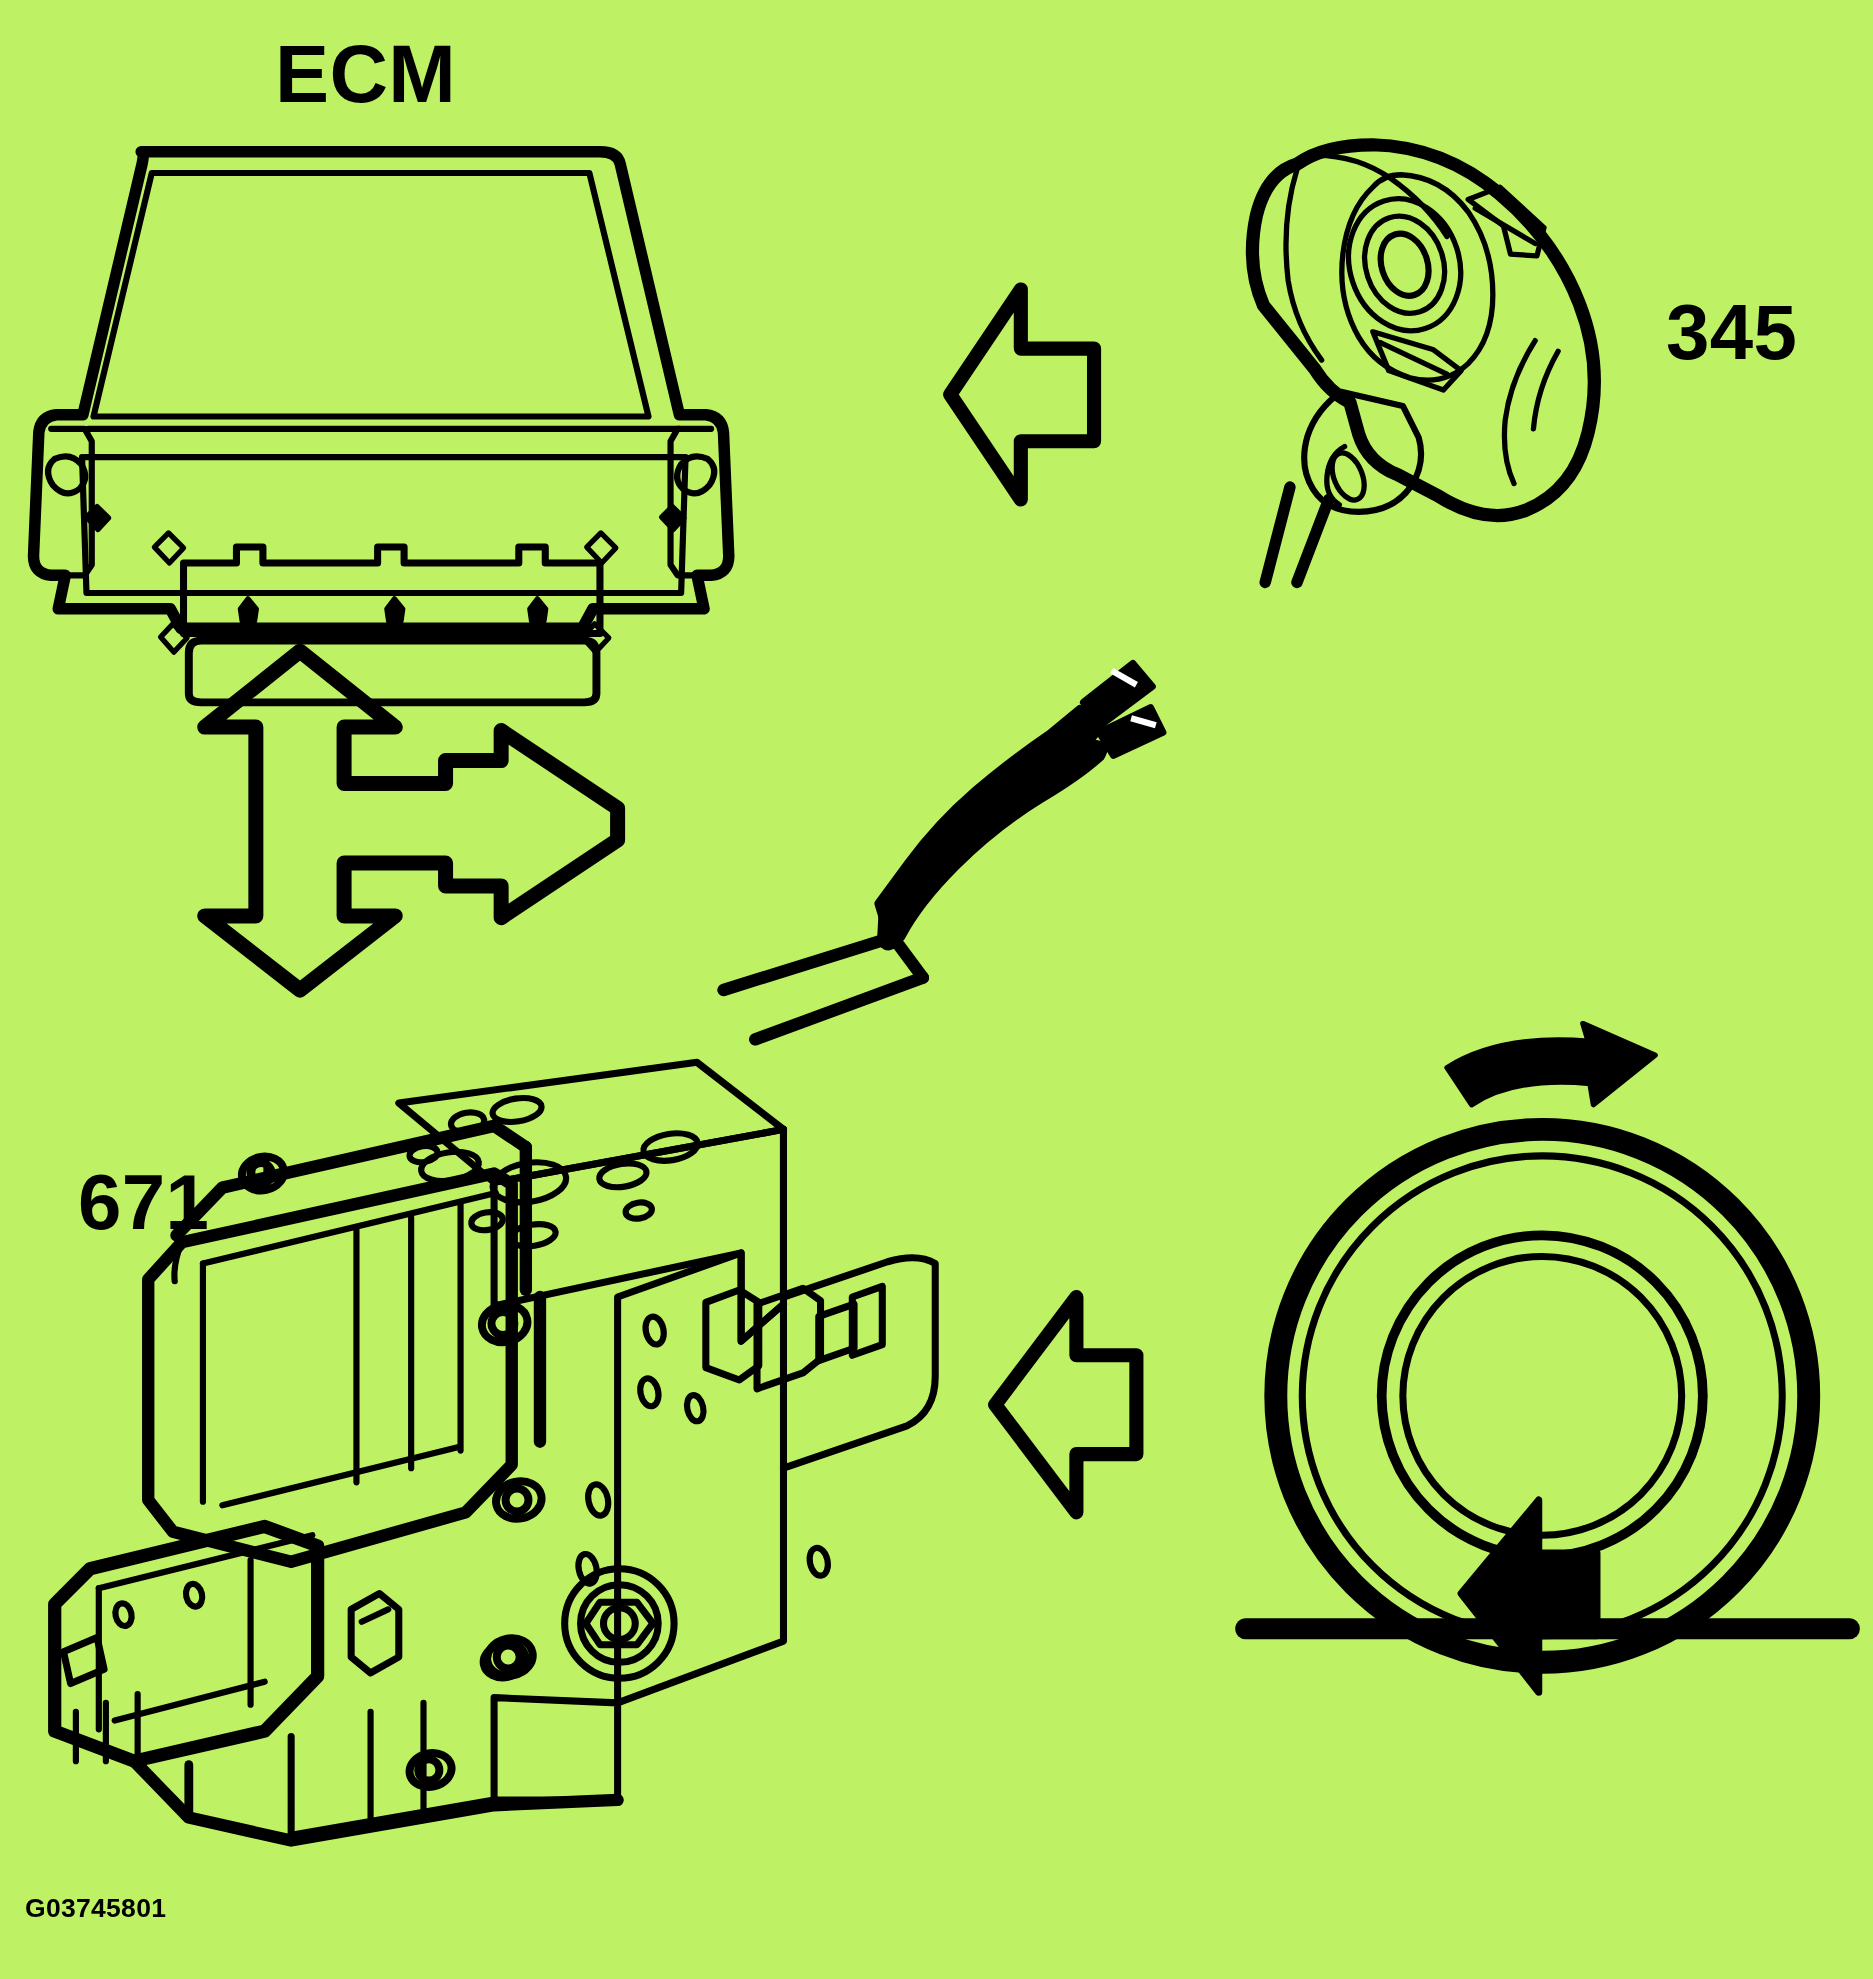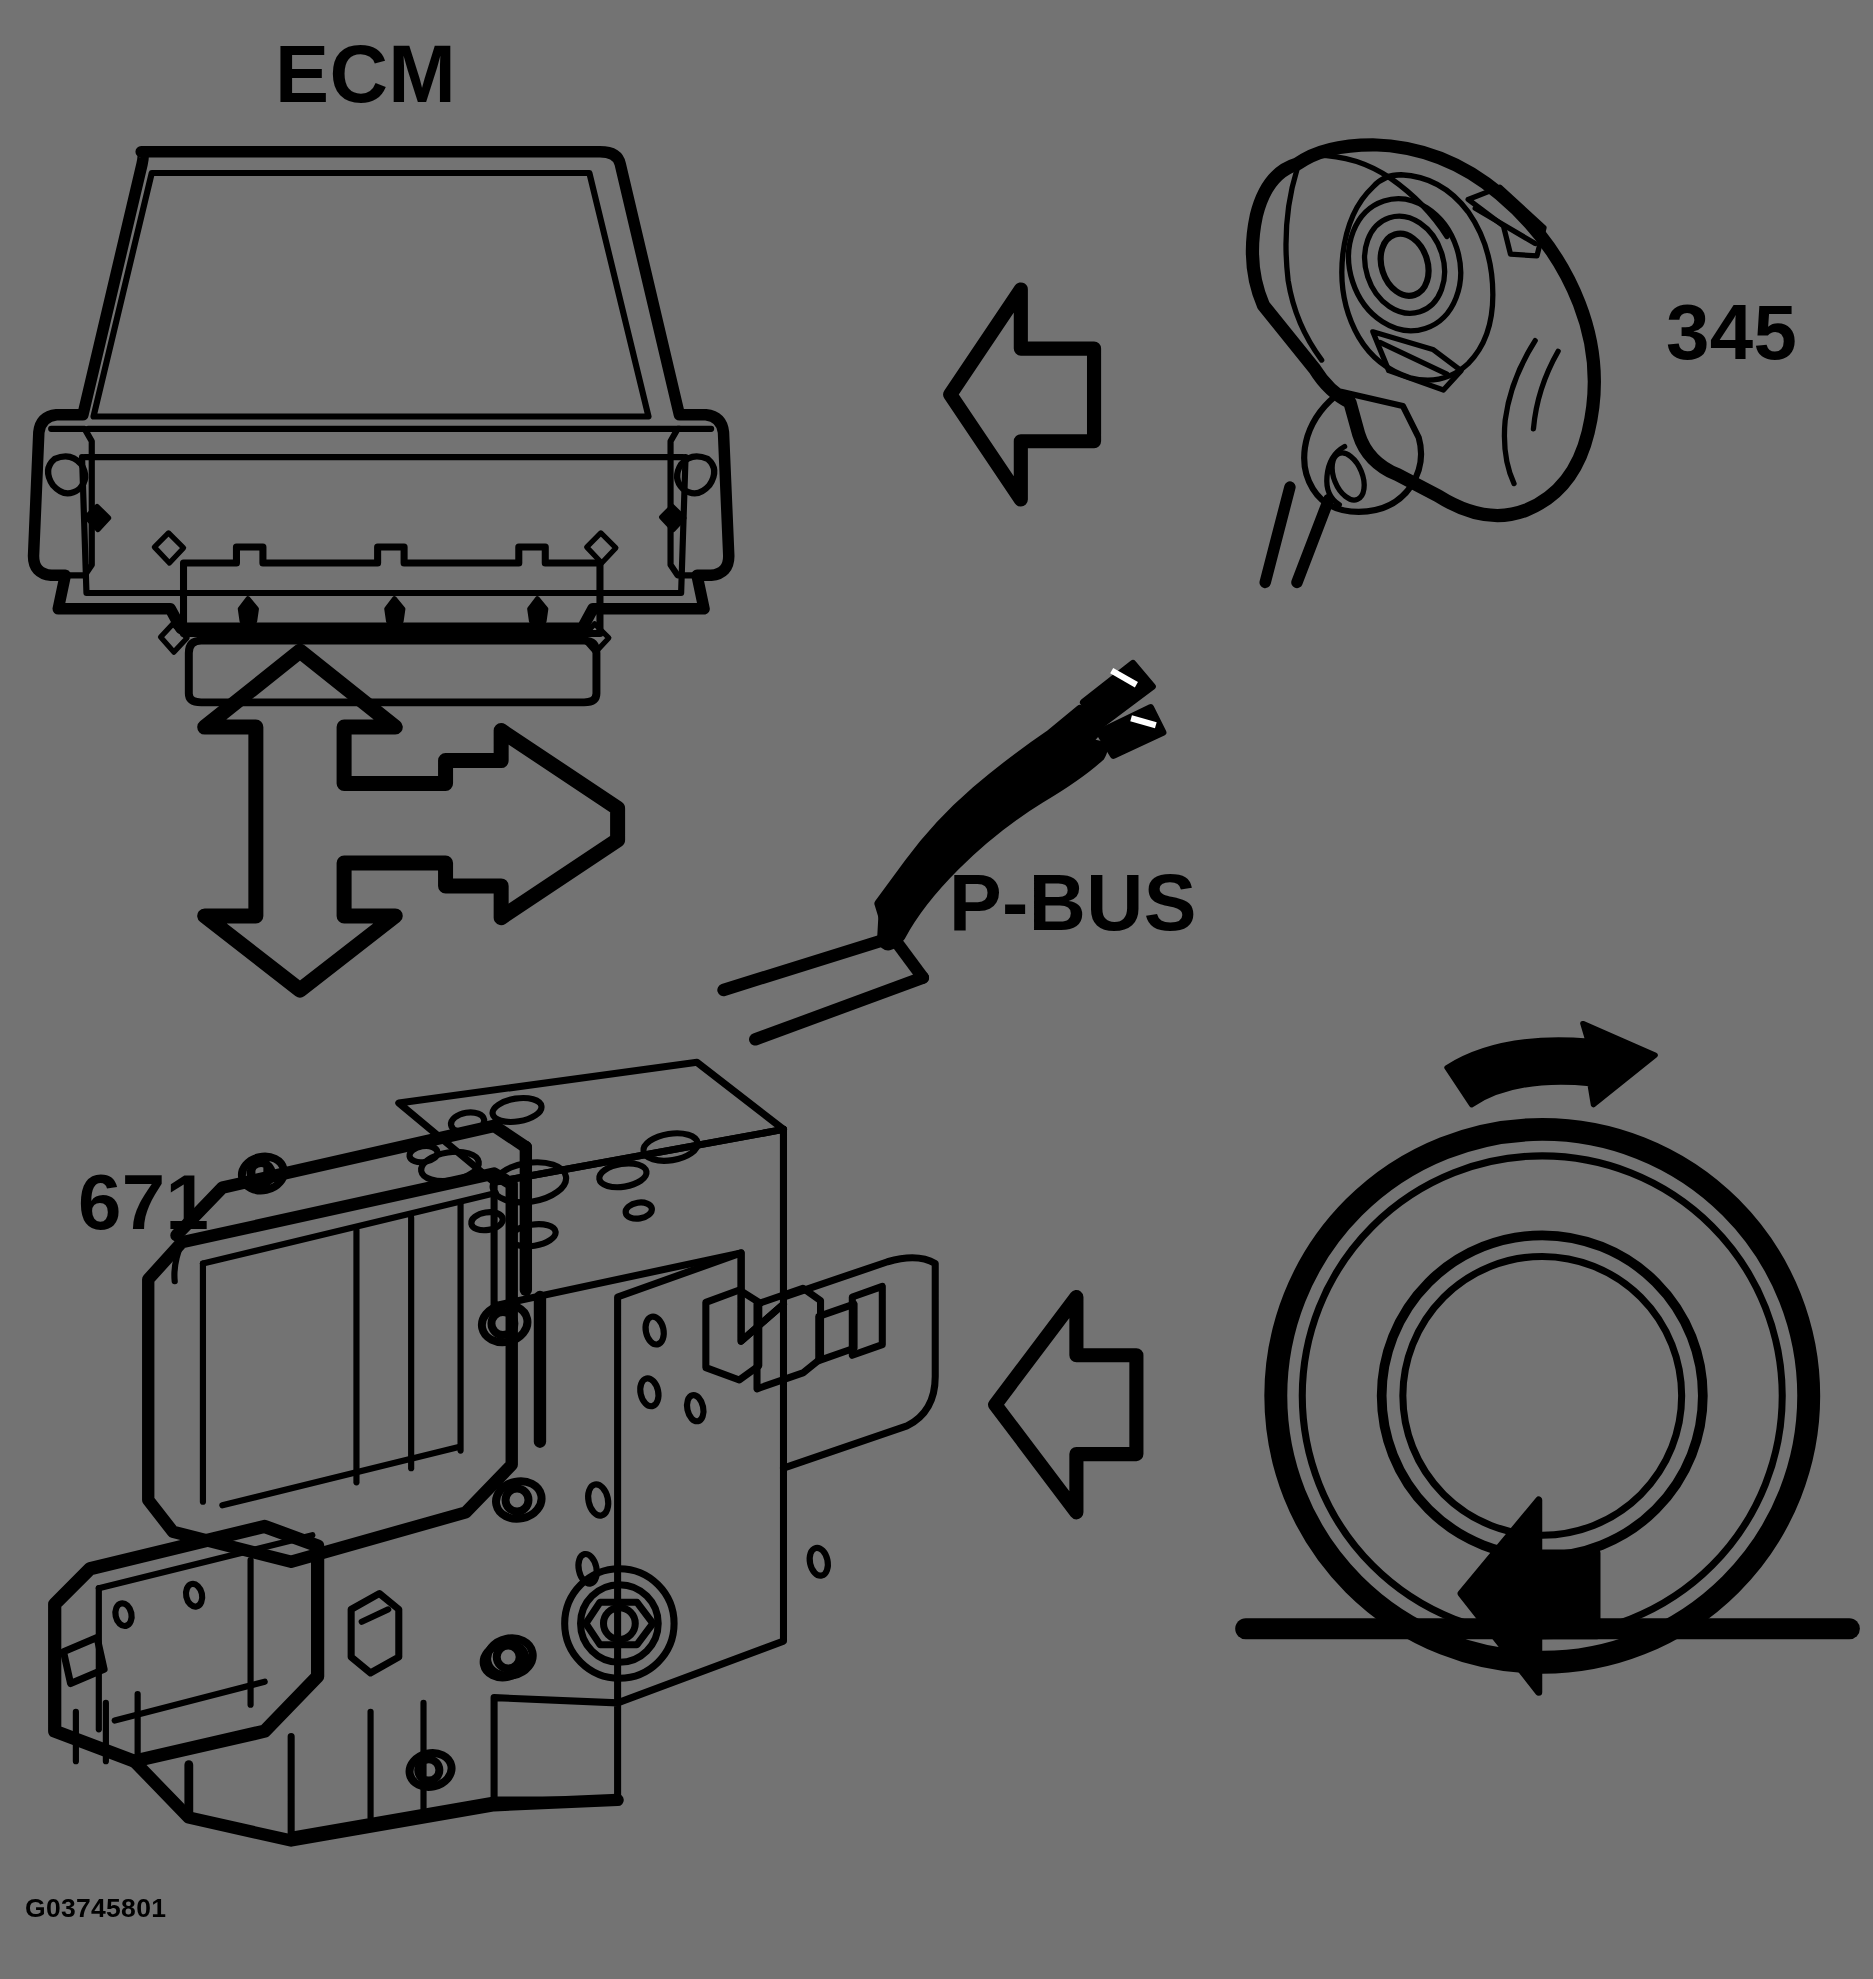--- a/index.html
+++ b/index.html
@@ -8,21 +8,21 @@
     padding: 0;
     background: #ffffff;
   }
   body {
     font-family: "Liberation Sans", sans-serif;
   }
   #stage {
     position: relative;
     width: 1874px;
     height: 1980px;
-    background: #737373;
+    background: #bef264;
     overflow: hidden;
   }
   #diagram {
     position: absolute;
     left: 0;
     top: 0;
     width: 1874px;
     height: 1980px;
   }
   .dlabel {
@@ -414,20 +414,19 @@
                L 1656 1806
                Z" fill="#000000" stroke="#000000" stroke-width="8" stroke-linejoin="round"></path>
     </g>
 
   </svg>
 
   <div class="dlabel" id="label-ecm">ECM</div>
 
   <div class="dlabel" id="label-345">345</div>
 
-  <div class="dlabel" id="label-pbus">P-BUS</div>
 
   <div class="dlabel" id="label-671">671</div>
 
   <div class="dlabel" id="label-figid">G03745801</div>
 
 </div>
 
 
 </body></html>

